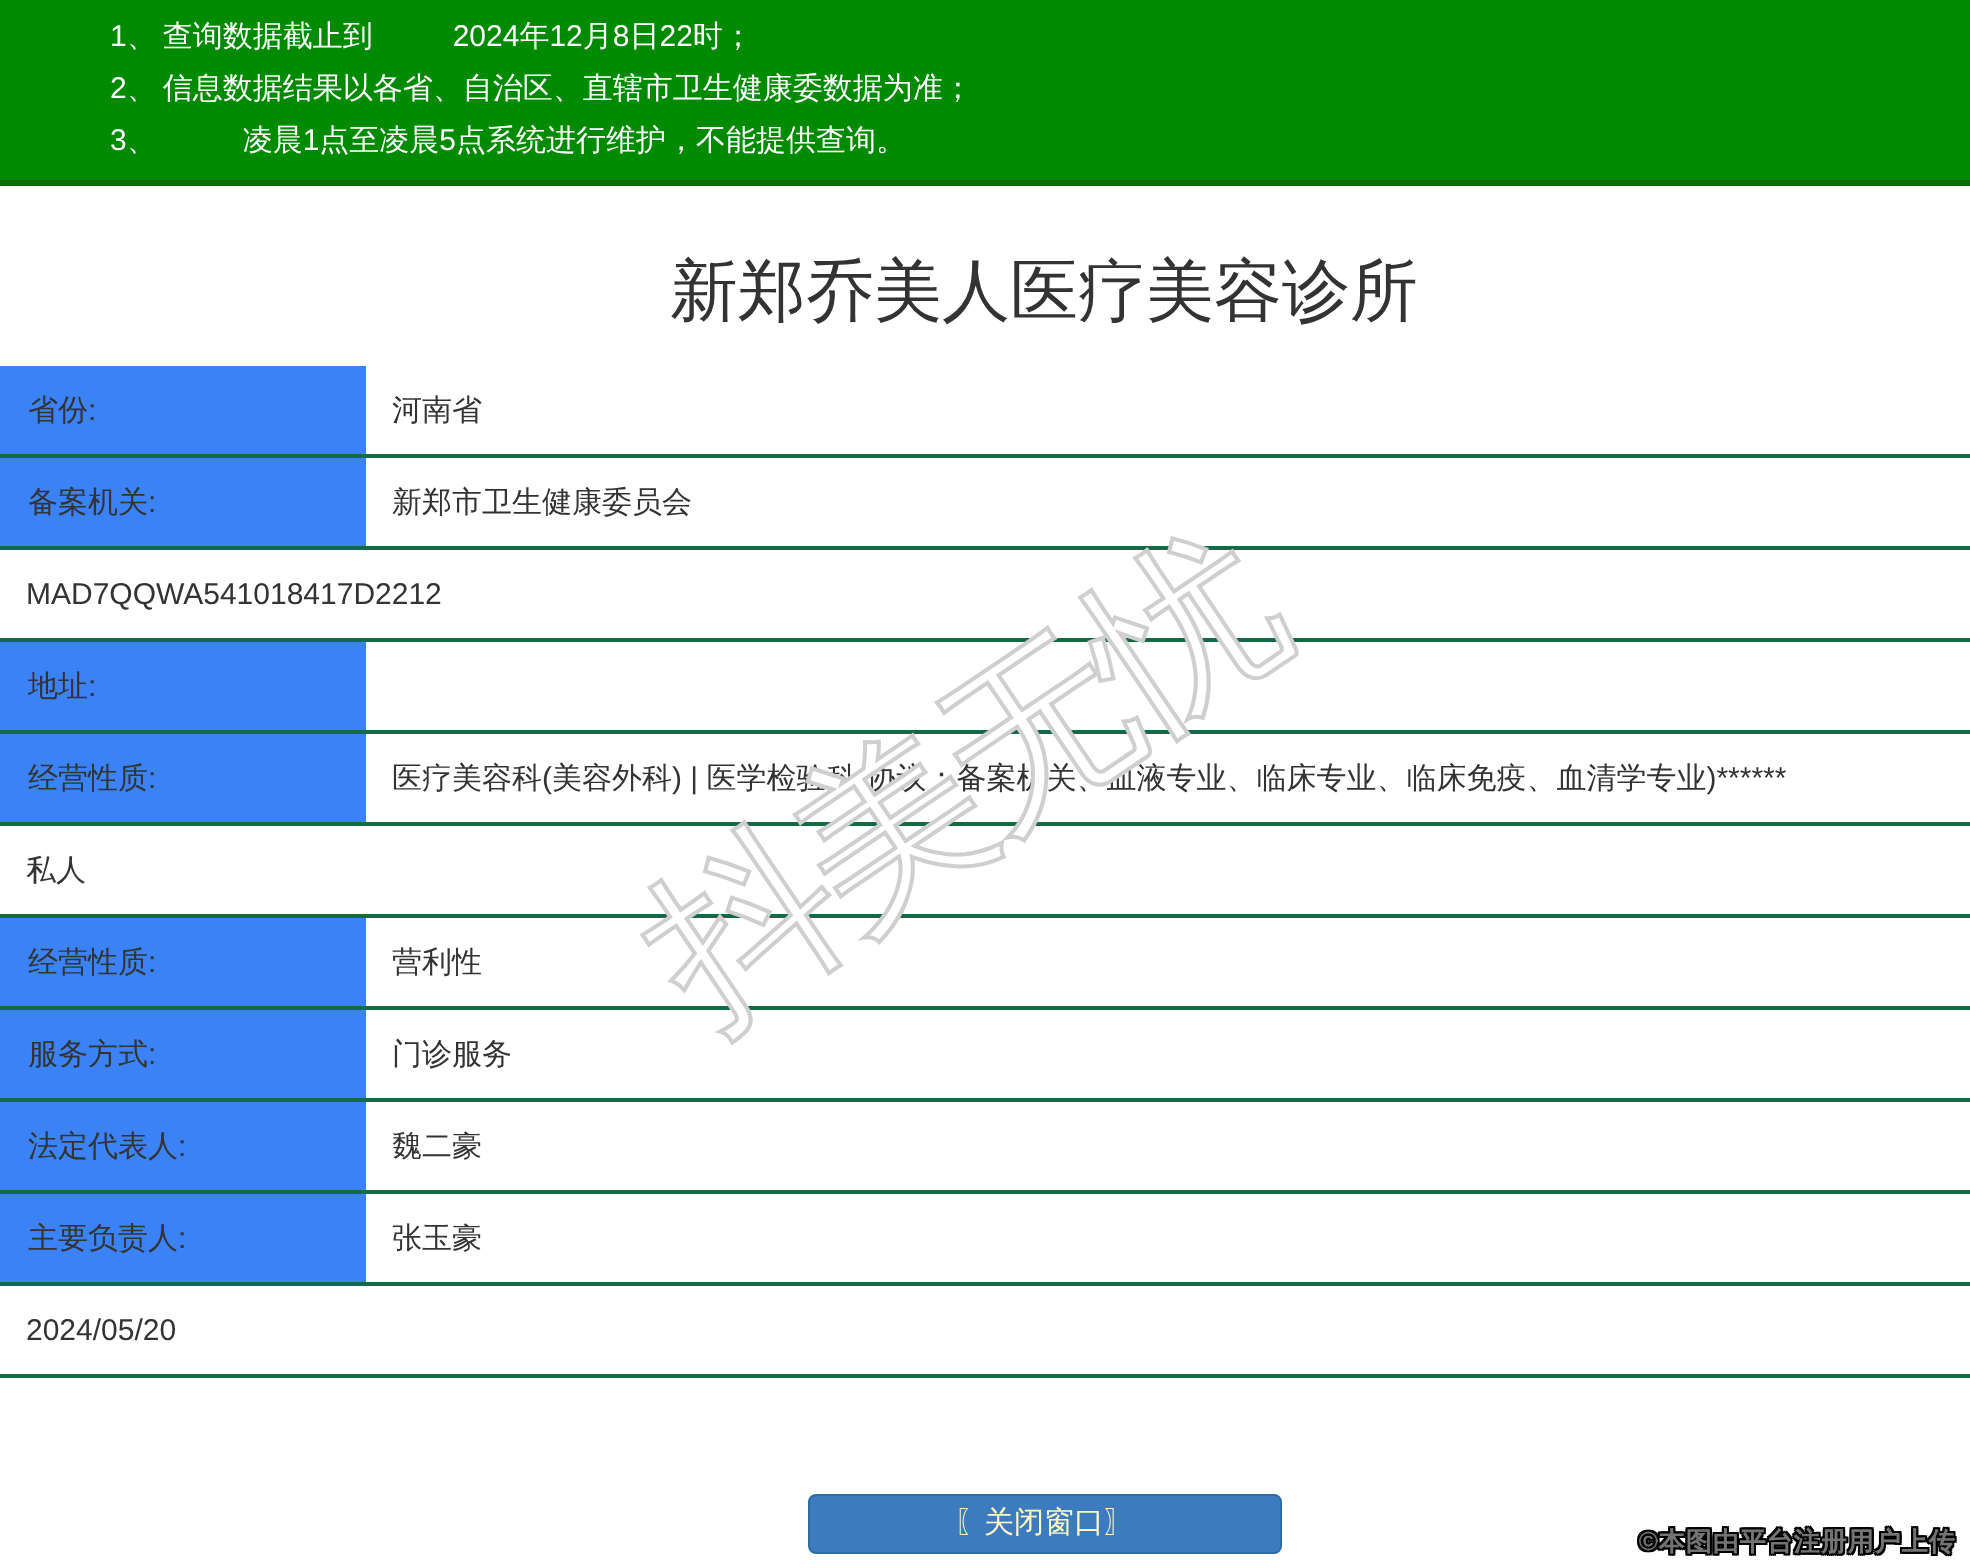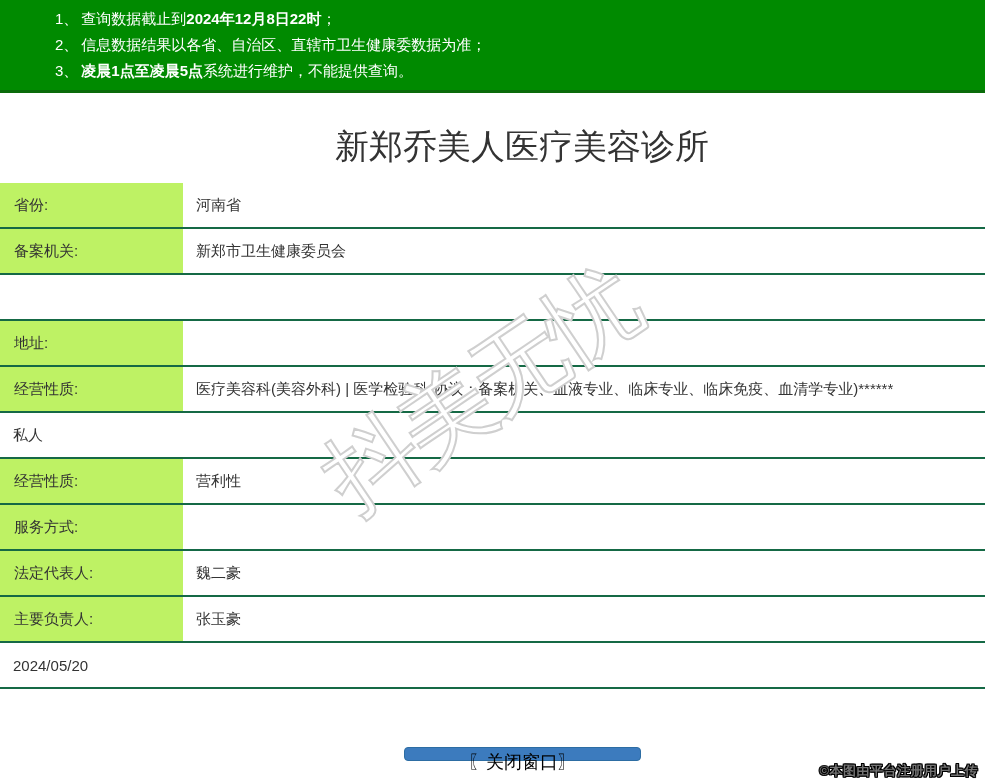--- a/index.html
+++ b/index.html
@@ -16,21 +16,21 @@
   .notice-bar {
     width: 1044px; height: 93px;
     background: #008A00;
     border-bottom: 3px solid #0A6B0A;
     color: #ffffff;
     font-size: 15px;
     padding: 6px 0 0 55px;
   }
   .notice-line { line-height: 26px; white-space: nowrap; }
   .notice-num { display: inline-block; margin-right: 3px; }
-  .notice-bold { font-weight: 700; }
+  .notice-bold { font-weight: 400; margin-left: 40px; }
 
   
   .page-title {
     margin-top: 33px;
     width: 1044px;
     text-align: center;
     font-size: 34px;
     line-height: 40px;
     font-weight: 400;
     color: #333333;
@@ -41,40 +41,40 @@
   .row {
     display: flex;
     height: 46px;
     border-bottom: 2px solid #156945;
     font-size: 15px;
     color: #333333;
     align-items: stretch;
   }
   .row-label {
     width: 183px; flex: 0 0 183px;
-    background: #bef264;
+    background: #3b82f6;
     display: flex; align-items: center;
     padding-left: 14px;
   }
   .row-value {
     display: flex; align-items: center;
     padding-left: 13px;
     white-space: nowrap;
   }
 
   
   .close-button {
     display: block;
     margin: 58px auto 0 auto;
-    width: 237px; height: 14px;
+    width: 237px; height: 30px;
     background: #3C7BBE;
     border: 1px solid #2D6DA3;
     border-radius: 4px;
-    color: #000000;
-    font-size: 18px;
+    color: #fef9c3;
+    font-size: 15px;
     line-height: 28px;
     text-align: center;
     cursor: pointer;
     font-family: "Liberation Sans", "DejaVu Sans", sans-serif;
   }
 
   
   .watermark {
     position: absolute;
     left: 481px; top: 391px;
@@ -116,37 +116,39 @@
   <div class="record-table">
     <div class="row">
       <div class="row-label">省份:</div>
       <div class="row-value">河南省</div>
     </div>
     <div class="row">
       <div class="row-label">备案机关:</div>
       <div class="row-value">新郑市卫生健康委员会</div>
     </div>
     <div class="row">
+      <div class="row-value">MAD7QQWA541018417D2212</div>
     </div>
     <div class="row">
       <div class="row-label">地址:</div>
     </div>
     <div class="row">
       <div class="row-label">经营性质:</div>
       <div class="row-value">医疗美容科(美容外科) | 医学检验科(协议：备案机关、血液专业、临床专业、临床免疫、血清学专业)******</div>
     </div>
     <div class="row">
       <div class="row-value">私人</div>
     </div>
     <div class="row">
       <div class="row-label">经营性质:</div>
       <div class="row-value">营利性</div>
     </div>
     <div class="row">
       <div class="row-label">服务方式:</div>
+      <div class="row-value">门诊服务</div>
     </div>
     <div class="row">
       <div class="row-label">法定代表人:</div>
       <div class="row-value">魏二豪</div>
     </div>
     <div class="row">
       <div class="row-label">主要负责人:</div>
       <div class="row-value">张玉豪</div>
     </div>
     <div class="row">

